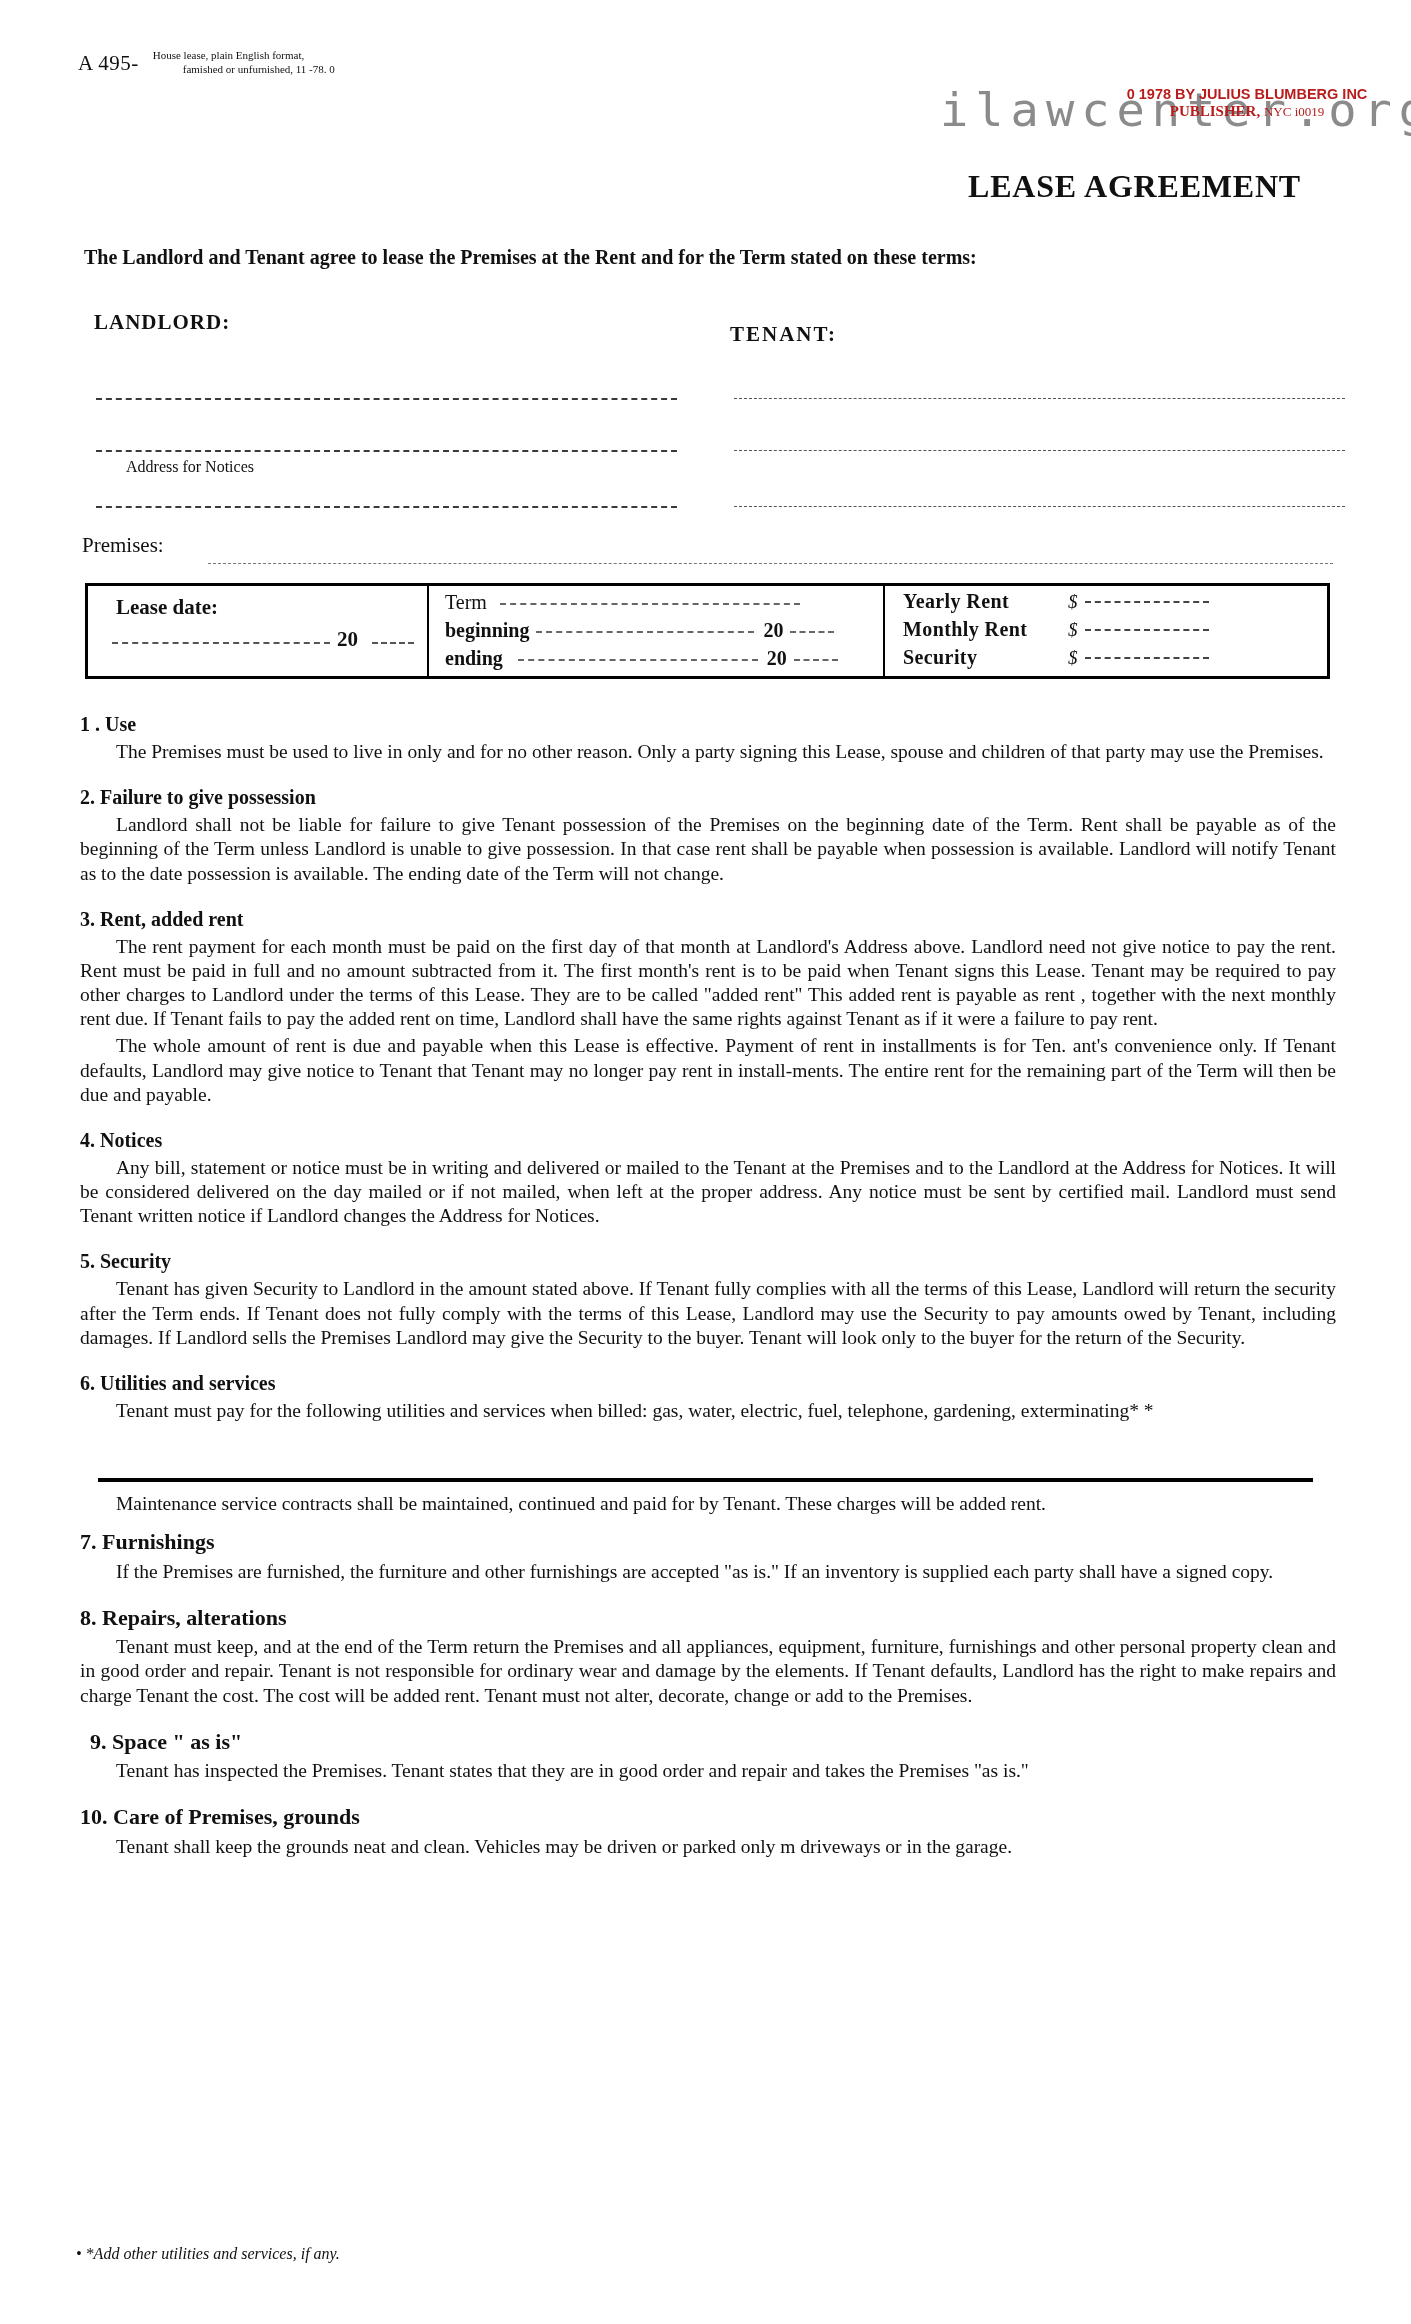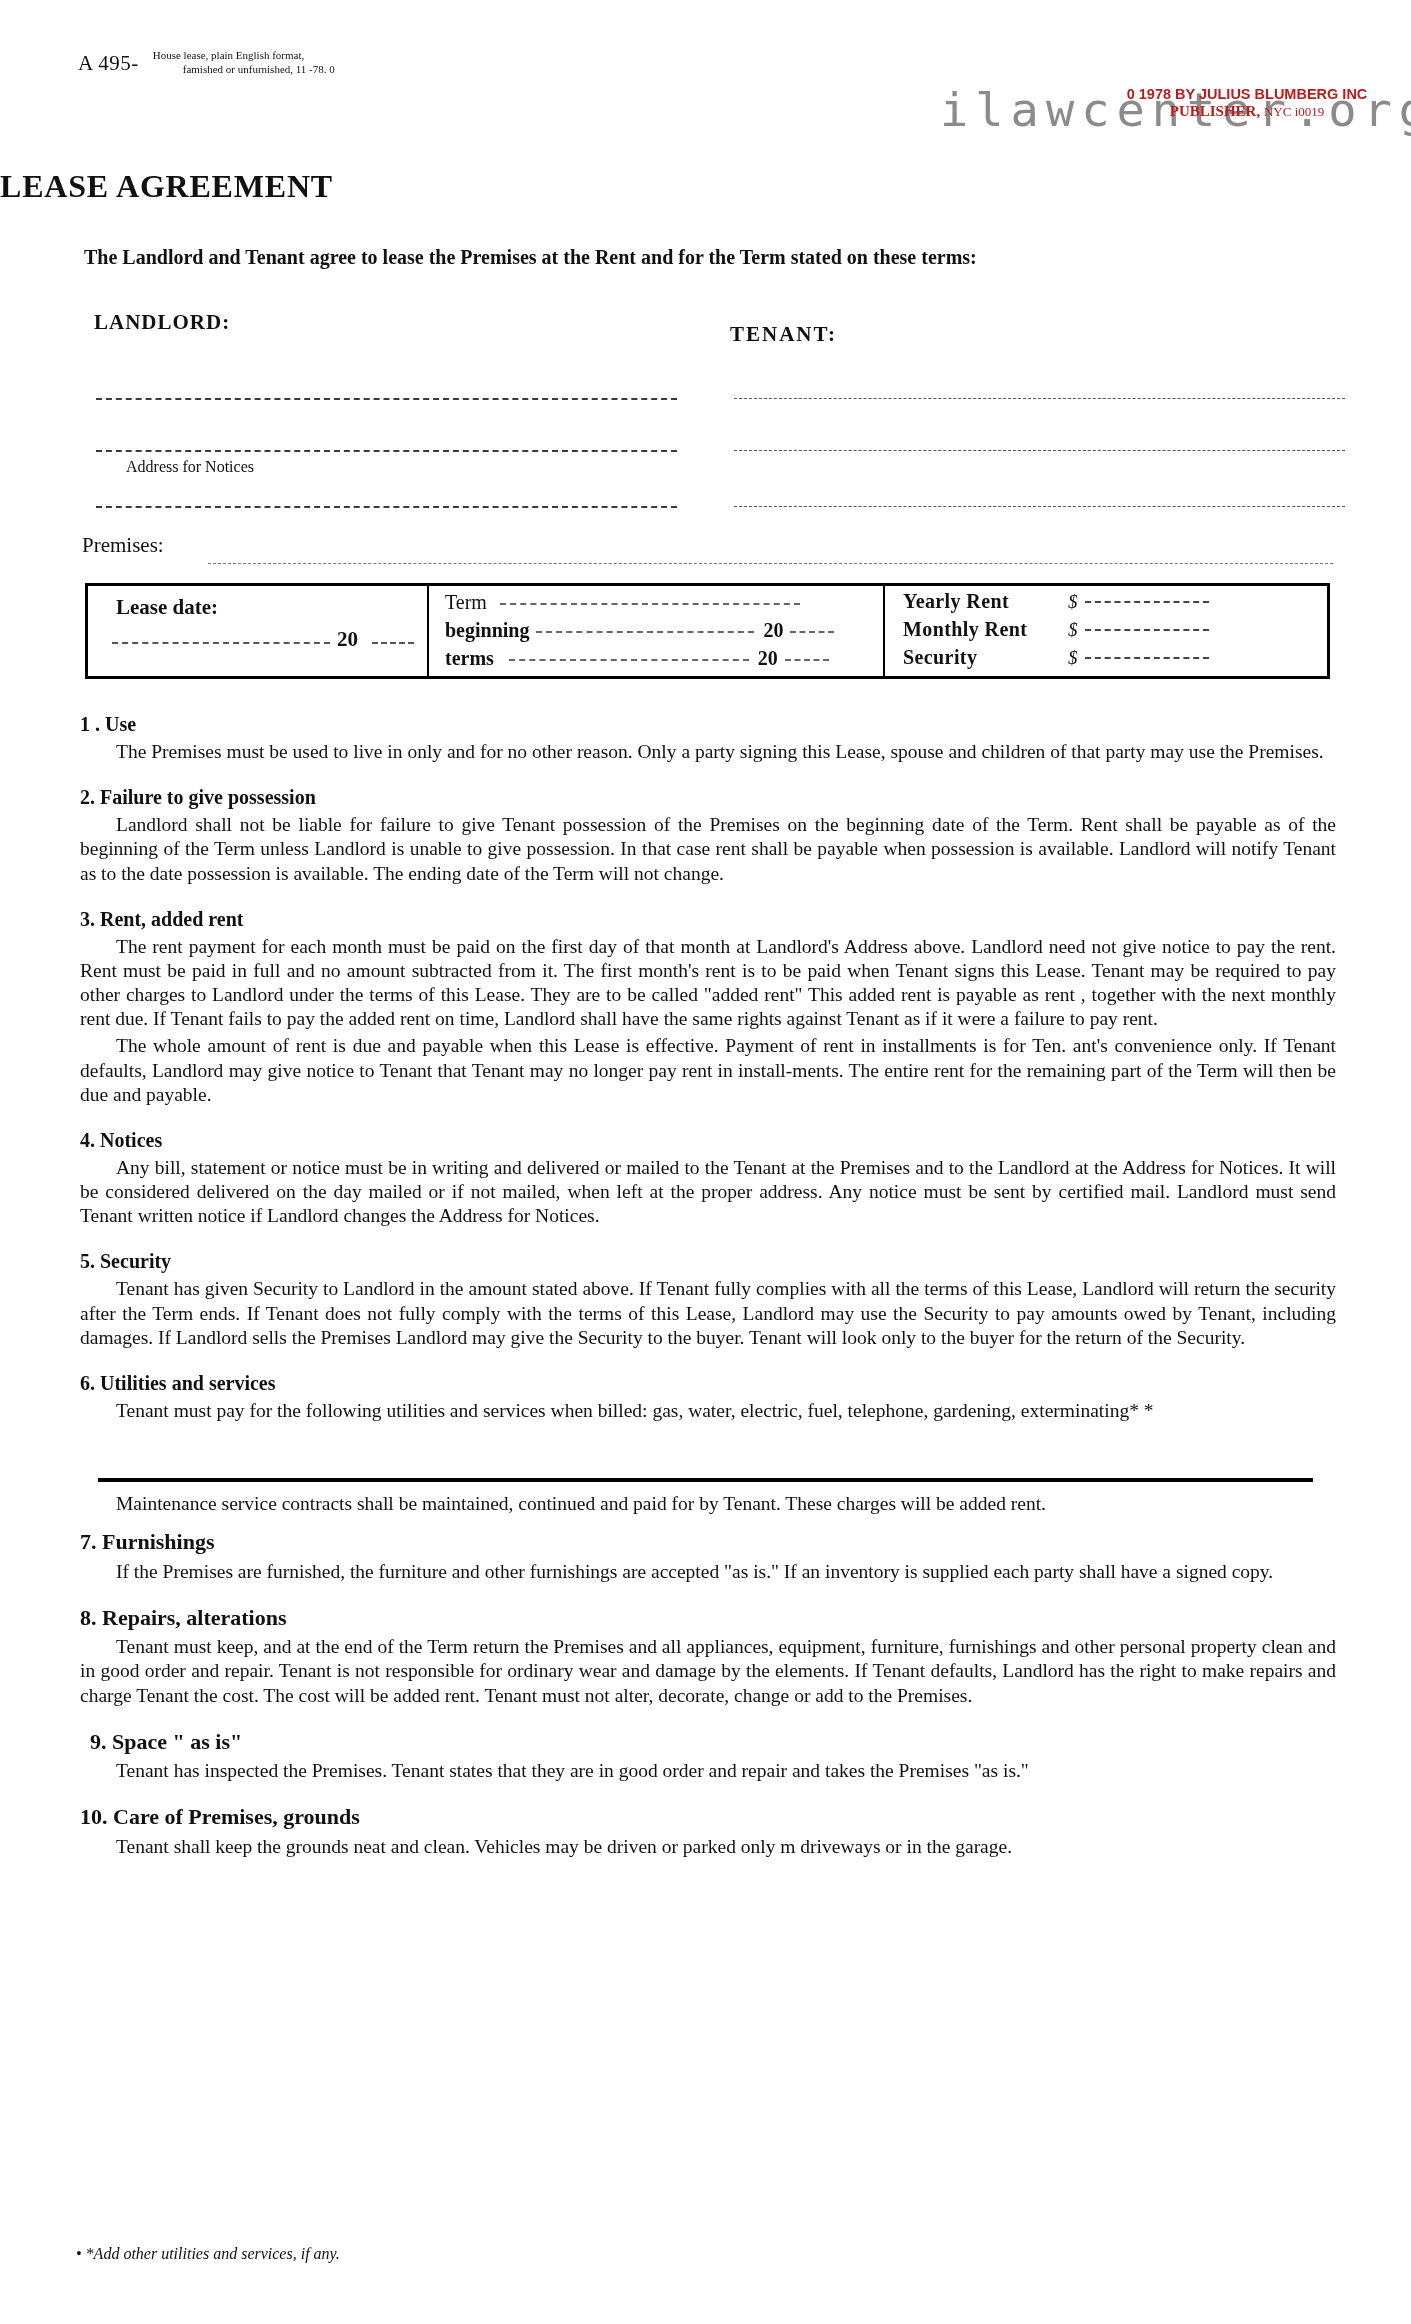--- a/index.html
+++ b/index.html
@@ -84,21 +84,21 @@
     font-size: 13px;
     font-weight: normal;
   }
 
   
   .doc-title {
     position: absolute;
     top: 168px;
     left: 0;
     width: 1301px;
-    text-align: left;
+    text-align: right;
     font-size: 32px;
     font-weight: bold;
     letter-spacing: 0.8px;
   }
 
   
   .agree-line {
     position: absolute;
     top: 246px;
     left: 84px;
@@ -358,21 +358,21 @@
         <span class="lbl">Term</span>
         <span class="fill" style="width:300px; margin-left:8px;"></span>
       </div>
       <div class="term-row r2">
         <span class="lbl">beginning</span>
         <span class="fill" style="width:218px; margin-left:2px;"></span>
         <span class="yr">20</span>
         <span class="fill" style="width:44px;"></span>
       </div>
       <div class="term-row r3">
-        <span class="lbl">terms</span>
+        <span class="lbl">ending</span>
         <span class="fill" style="width:240px; margin-left:10px;"></span>
         <span class="yr">20</span>
         <span class="fill" style="width:44px;"></span>
       </div>
     </div>
 
     <div class="lb-cell c3">
       <div class="rent-row r1">
         <span class="rlbl">Yearly Rent</span>
         <span class="dollar">$</span>

